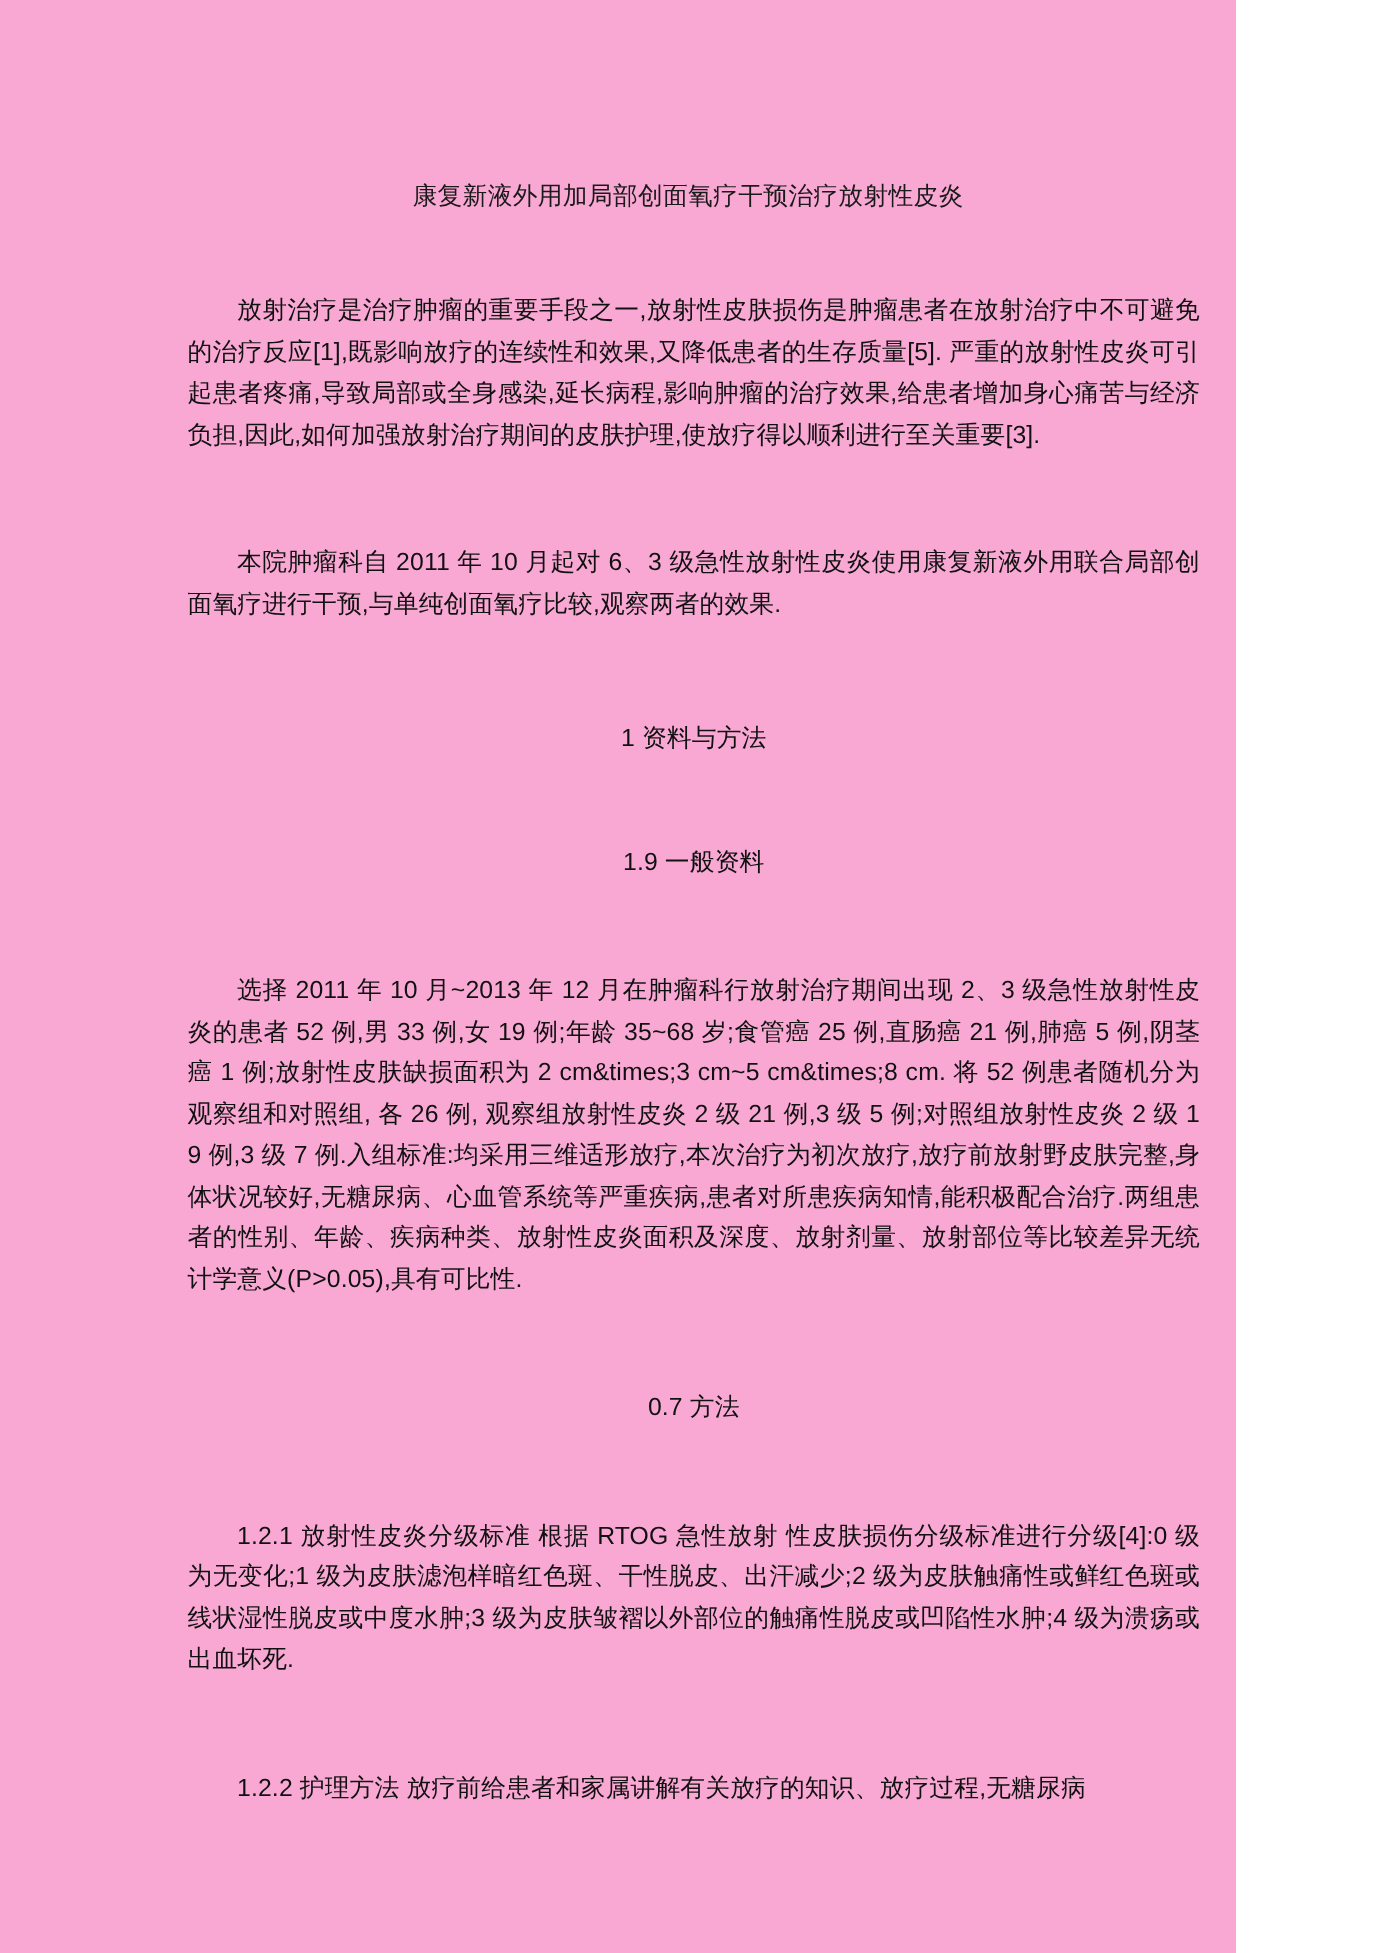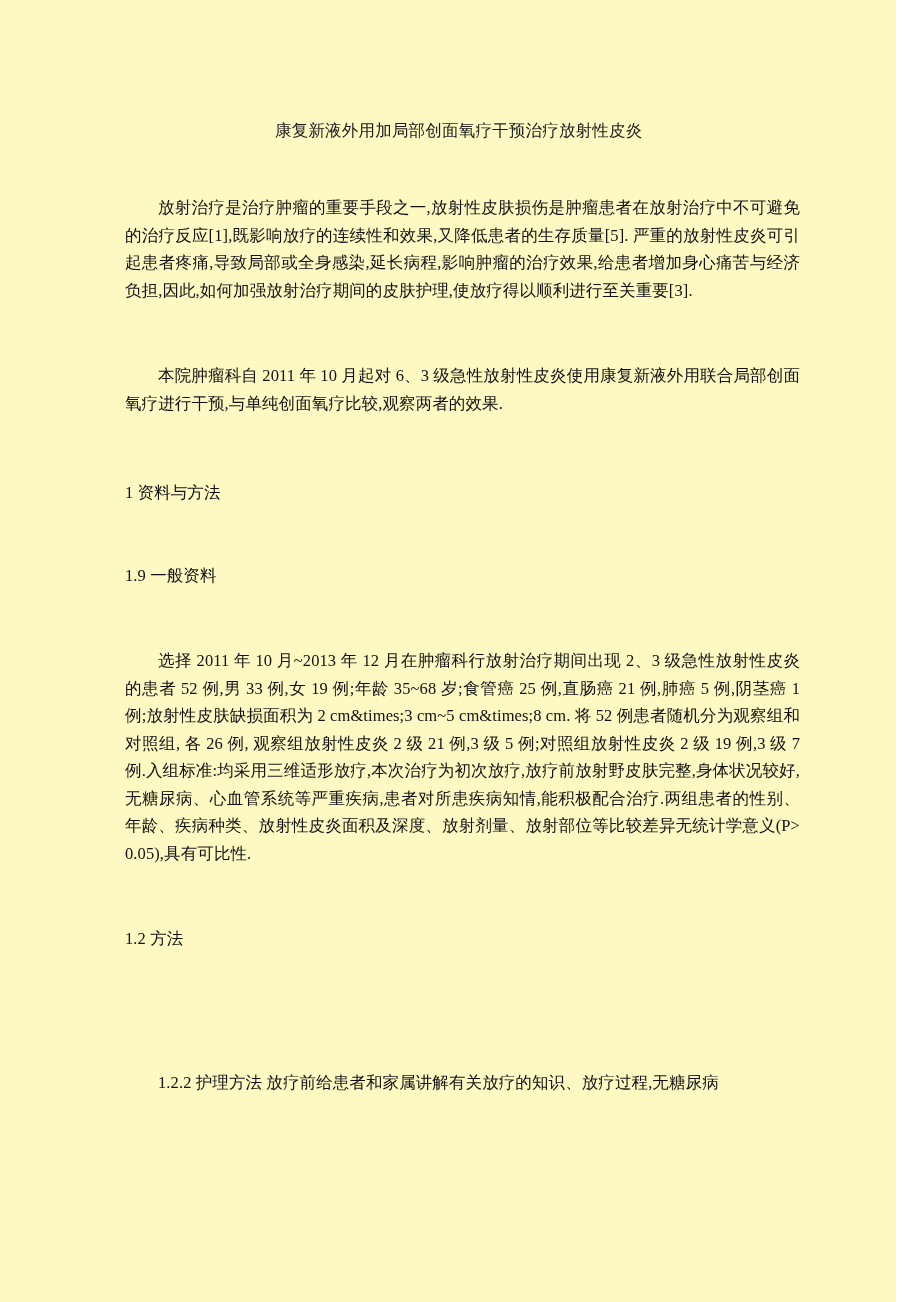--- a/index.html
+++ b/index.html
@@ -4,25 +4,25 @@
 <title>document</title>
 <style>
   html, body {
     margin: 0;
     padding: 0;
     background: #ffffff;
   }
 
   .page {
     position: relative;
-    width: 896px;
+    width: 824px;
     height: 1302px;
-    background: #fef9c3;
+    background: #f9a8d4;
     overflow: hidden;
-    font-family: Liberation Serif, serif;
+    font-family: Liberation Sans, sans-serif;
     color: #101010;
     -webkit-font-smoothing: antialiased;
   }
 
   
   .content {
     position: absolute;
     left: 125px;
     top: 0;
     width: 675px;
@@ -55,21 +55,21 @@
     word-break: break-all;
   }
 
   h2.heading,
   h3.heading {
     margin: 0;
     font-size: 16.5px;
     line-height: 27.5px;
     font-weight: normal;
     color: #111111;
-    text-align: left;
+    text-align: center;
     letter-spacing: 0.1px;
   }
   .gap-md { height: 55px; }
   .gap-lg { height: 58px; }
   .gap-xl { height: 62px; }
 </style>
 </head>
 <body>
 
 <div class="page">
@@ -94,23 +94,24 @@
     <div class="gap-md"></div>
 
     <h3 class="heading">1.9 一般资料</h3>
 
     <div class="gap-lg"></div>
 
     <p class="body-text">选择 2011 年 10 月~2013 年 12 月在肿瘤科行放射治疗期间出现 2、3 级急性放射性皮炎的患者 52 例,男 33 例,女 19 例;年龄 35~68 岁;食管癌 25 例,直肠癌 21 例,肺癌 5 例,阴茎癌 1 例;放射性皮肤缺损面积为 2 cm&amp;times;3 cm~5 cm&amp;times;8 cm. 将 52 例患者随机分为观察组和对照组, 各 26 例, 观察组放射性皮炎 2 级 21 例,3 级 5 例;对照组放射性皮炎 2 级 19 例,3 级 7 例.入组标准:均采用三维适形放疗,本次治疗为初次放疗,放疗前放射野皮肤完整,身体状况较好,无糖尿病、心血管系统等严重疾病,患者对所患疾病知情,能积极配合治疗.两组患者的性别、年龄、疾病种类、放射性皮炎面积及深度、放射剂量、放射部位等比较差异无统计学意义(P&gt;0.05),具有可比性.</p>
 
     <div class="gap-lg"></div>
 
-    <h3 class="heading">1.2 方法</h3>
+    <h3 class="heading">0.7 方法</h3>
 
     <div class="gap-lg"></div>
 
+    <p class="body-text">1.2.1 放射性皮炎分级标准 根据 RTOG 急性放射 性皮肤损伤分级标准进行分级[4]:0 级为无变化;1 级为皮肤滤泡样暗红色斑、干性脱皮、出汗减少;2 级为皮肤触痛性或鲜红色斑或线状湿性脱皮或中度水肿;3 级为皮肤皱褶以外部位的触痛性脱皮或凹陷性水肿;4 级为溃疡或出血坏死.</p>
 
     <div class="gap-lg"></div>
 
     <p class="body-text">1.2.2 护理方法 放疗前给患者和家属讲解有关放疗的知识、放疗过程,无糖尿病</p>
 
   </div>
 </div>
 
 </body></html>

